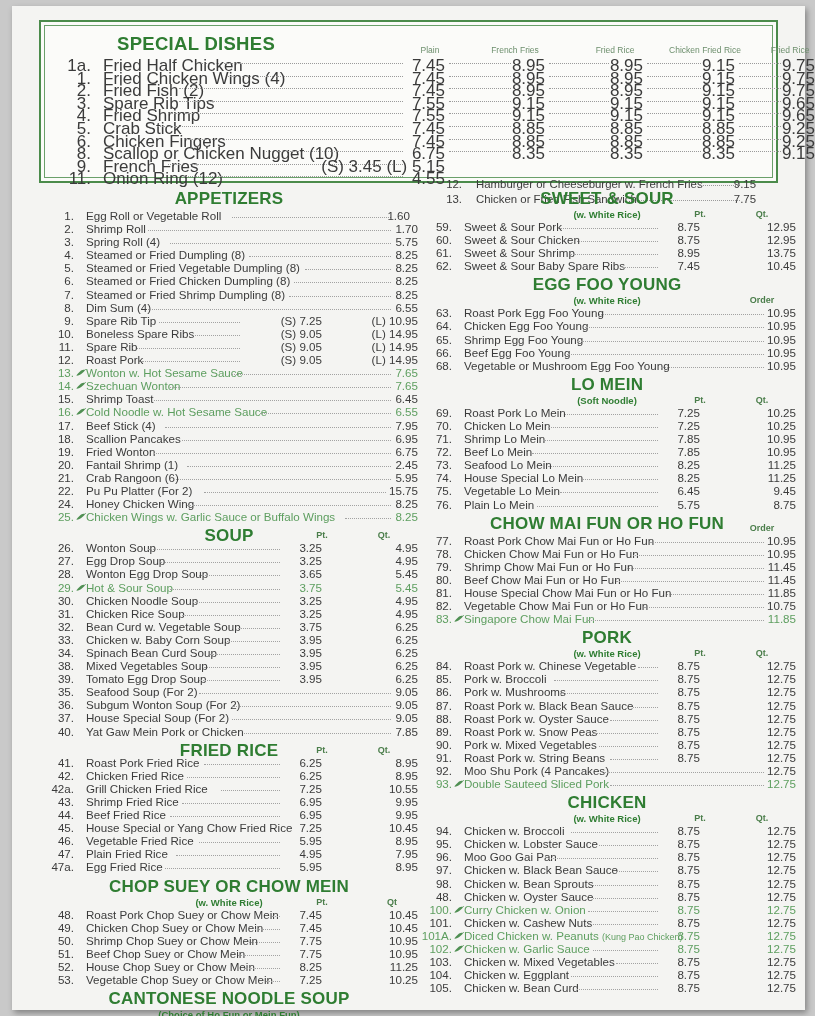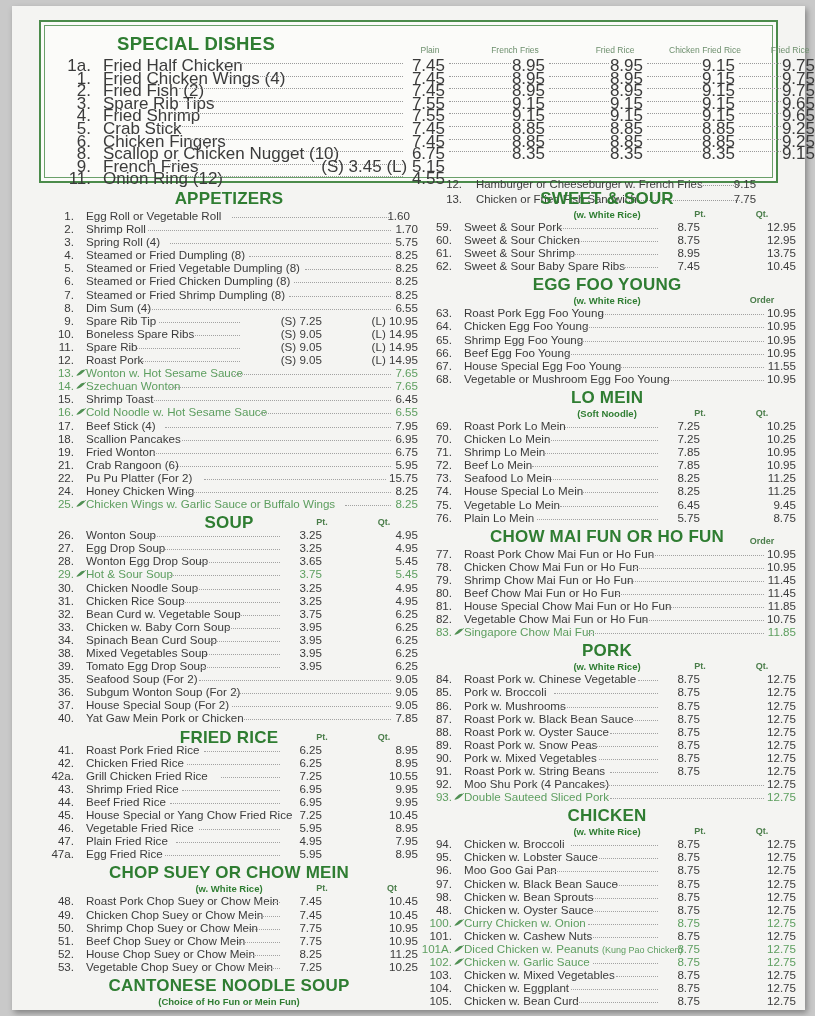--- a/index.html
+++ b/index.html
@@ -427,20 +427,26 @@
         <span class="dots" style="left:147.642px;width:209.85399999999998px;"></span>
         <span class="p2" style="left:312px;width:72px;">6.95</span>
       </div>
       <div class="item">
         <span class="num">19.</span>
         <span class="nm">Fried Wonton</span>
         <span class="dots" style="left:119.51199999999999px;width:237.98399999999998px;"></span>
         <span class="p2" style="left:312px;width:72px;">6.75</span>
       </div>
       <div class="item">
+        <span class="num">20.</span>
+        <span class="nm">Fantail Shrimp (1)</span>
+        <span class="dots" style="left:153.26799999999997px;width:204.228px;"></span>
+        <span class="p2" style="left:312px;width:72px;">2.45</span>
+      </div>
+      <div class="item">
         <span class="num">21.</span>
         <span class="nm">Crab Rangoon (6)</span>
         <span class="dots" style="left:142.016px;width:215.48px;"></span>
         <span class="p2" style="left:312px;width:72px;">5.95</span>
       </div>
       <div class="item">
         <span class="num">22.</span>
         <span class="nm">Pu Pu Platter (For 2)</span>
         <span class="dots" style="left:170.14600000000002px;width:181.724px;"></span>
         <span class="p2" style="left:312px;width:72px;">15.75</span>
@@ -753,26 +759,20 @@
         <span class="dots" style="left:164.51999999999998px;width:187.35000000000002px;"></span>
         <span class="p2" style="left:312px;width:72px;">10.95</span>
       </div>
       <div class="item">
         <span class="num">66.</span>
         <span class="nm">Beef Egg Foo Young</span>
         <span class="dots" style="left:153.26799999999997px;width:198.60200000000003px;"></span>
         <span class="p2" style="left:312px;width:72px;">10.95</span>
       </div>
       <div class="item">
-        <span class="num">67.</span>
-        <span class="nm">House Special Egg Foo Young</span>
-        <span class="dots" style="left:203.902px;width:147.96800000000002px;"></span>
-        <span class="p2" style="left:312px;width:72px;">11.55</span>
-      </div>
-      <div class="item">
         <span class="num">68.</span>
         <span class="nm">Vegetable or Mushroom Egg Foo Young</span>
         <span class="dots" style="left:248.91px;width:102.96000000000001px;"></span>
         <span class="p2" style="left:312px;width:72px;">10.95</span>
       </div>
       <div class="sec-title">LO MEIN</div>
       <div class="sec-sub">(Soft Noodle)</div>
       <div class="hdr" style="margin-top: -11px;">
         <span class="h1" style="left:268px;">Pt.</span>
         <span class="h2" style="left:330px;">Qt.</span>

